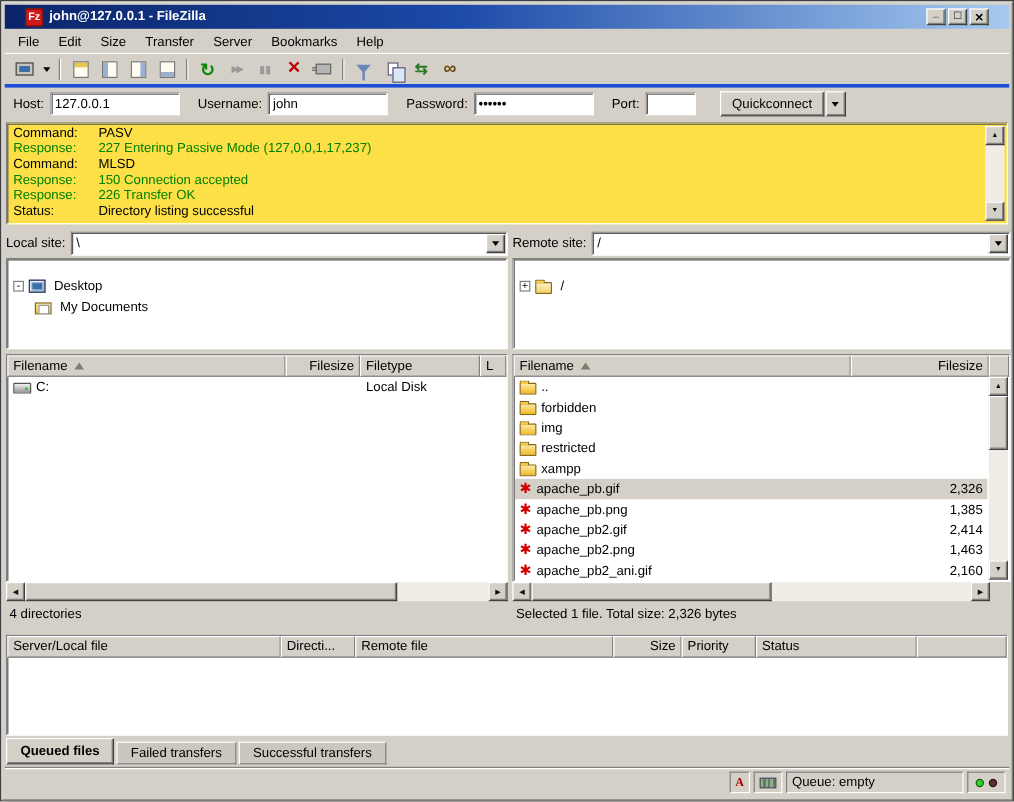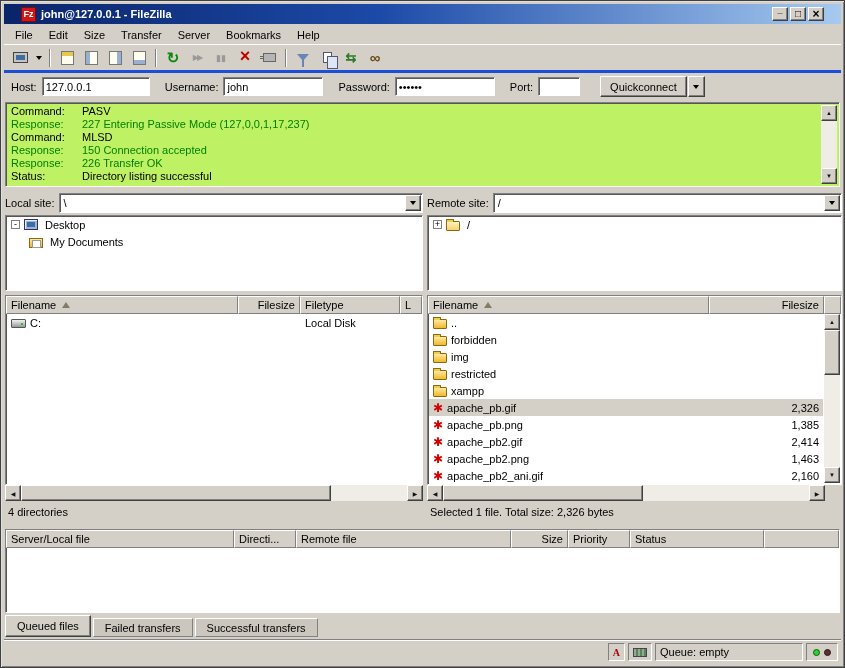--- a/index.html
+++ b/index.html
@@ -54,21 +54,21 @@
   
   .qcbar{position:absolute;left:3px;top:69px;right:3px;height:30px;display:flex;align-items:center;padding:0 7px;border-top:3px solid #1d4ed8}
   .qcl{white-space:nowrap;margin-right:5px}
   .gap{margin-left:15px}
   .field{height:19px;background:#fff;border:1px solid;border-color:#808080 #fff #fff #808080;box-shadow:inset 1px 1px 0 #5a5a5a;padding:0 3px;font:11px "Liberation Sans",sans-serif;outline:none}
   .f-host{width:108px}.f-user{width:100px}.f-pass{width:100px}.f-port{width:42px}
   .btn{height:21px;display:flex;align-items:center;justify-content:center;padding:0 9px;font:11px "Liberation Sans",sans-serif;white-space:nowrap}
   .btn.dd{width:17px;padding:0;margin-left:1px}
 
   
-  .logbox{position:absolute;left:4px;top:101px;right:4px;height:85px;background:#bef264;padding:2px 19px 2px 2px;overflow:hidden}
+  .logbox{position:absolute;left:4px;top:101px;right:4px;height:85px;background:#fde047;padding:2px 19px 2px 2px;overflow:hidden}
   .log-line{display:flex;line-height:13px;white-space:nowrap}
   .log-label{width:74px;flex:none;padding-left:3px}
   .green{color:#008000}
 
   
   .sbtn{width:16px;height:16px;display:flex;align-items:center;justify-content:center;font-size:6px;color:#111;flex:none}
   .vscroll{position:absolute;top:2px;right:2px;bottom:2px;width:16px;background:#f0ede6;display:flex;flex-direction:column}
   .vtrack{flex:1;position:relative}
   .vthumb{position:absolute;left:0;top:0;width:16px;height:45px}
   .hscroll{height:16px;background:#f0ede6;display:flex;align-items:stretch}
@@ -77,21 +77,21 @@
   .corner{width:17px;height:16px;background:#d4d0c8;flex:none}
 
   
   .pane{position:absolute;top:191px;display:flex;flex-direction:column}
   .pane.local{left:4px;width:418px}
   .pane.remote{left:426px;width:415px}
   .siterow{height:21px;display:flex;align-items:center}
   .sitelabel{white-space:nowrap;margin-right:4px}
   .combo{flex:1;height:20px;background:#fff;border:1px solid;border-color:#808080 #fff #fff #808080;box-shadow:inset 1px 1px 0 #5a5a5a;position:relative;display:flex;align-items:center;padding-left:4px}
   .cbtn{position:absolute;right:1px;top:1px;bottom:1px;width:16px;display:flex;align-items:center;justify-content:center}
-  .tree{height:76px;margin-top:2px;background:#fff;padding:0 0;overflow:hidden}
+  .tree{height:76px;margin-top:2px;background:#fff;padding:14px 0;overflow:hidden}
   .titem{height:17px;display:flex;align-items:center;padding-left:5px;white-space:nowrap}
   .ind{width:18px;flex:none}
   .expander{width:9px;height:9px;background:#fff;border:1px solid #808080;display:inline-flex;align-items:center;justify-content:center;font-size:9px;line-height:7px;margin-right:4px;flex:none}
   .plus::before{content:"+"}
   .minus::before{content:"-"}
   .tlabel{padding:1px 3px}
   .tlabel.sel{background:#0a246a;color:#fff}
 
   
   .filelist{margin-top:4px;height:190px;background:#fff;position:relative;overflow:hidden}
@@ -126,21 +126,21 @@
   .i-desk::before{content:"";position:absolute;inset:2px;background:#3a6ea5}
 
   
   .queuebox{position:absolute;left:4px;top:528px;right:4px;height:84px;background:#fff;overflow:hidden}
   .qc1{width:228px}.qc2{width:62px}.qc3{width:215px}.qc4{width:57px}.qc5{width:62px}.qc6{width:134px}.qc7{flex:1}
   .qbody{height:64px}
 
   
   .tabs{position:absolute;left:4px;top:613px;height:23px;display:flex;align-items:flex-end}
   .tab{height:19px;padding:0 11px;display:flex;align-items:center;background:#cbc7bf;border:1px solid;border-color:#fff #808080 #808080 #fff;margin-right:2px;white-space:nowrap}
-  .tab.active{height:22px;font-weight:normal;background:#d4d0c8;border-color:#fff #404040 #404040 #fff;box-shadow:inset -1px -1px 0 #808080}
+  .tab.active{height:22px;font-weight:bold;background:#d4d0c8;border-color:#fff #404040 #404040 #fff;box-shadow:inset -1px -1px 0 #808080}
 
   
   .statusbar{position:absolute;left:3px;right:3px;bottom:3px;height:25px;display:flex;align-items:center;justify-content:flex-end;padding:2px 3px;border-top:1px solid #808080;box-shadow:inset 0 1px 0 #fff}
   .spanel{height:18px;border:1px solid;border-color:#808080 #fff #fff #808080;display:flex;align-items:center;padding:0 4px;margin-left:3px;white-space:nowrap}
   .ascii{color:#aa0000;font-weight:bold;font-size:10px;font-family:"Liberation Serif",serif}
   .keypad{width:14px;height:9px;background:repeating-linear-gradient(90deg,#8fae8f 0 2px,#5f7f5f 2px 4px);border:1px solid #445}
   .qpanel{width:148px}
   .led{width:7px;height:7px;border-radius:50%;margin:0 2px}
   .led.on{background:#2fd02f;border:1px solid #0a600a}
   .led.off{background:#5a3030;border:1px solid #301414}

